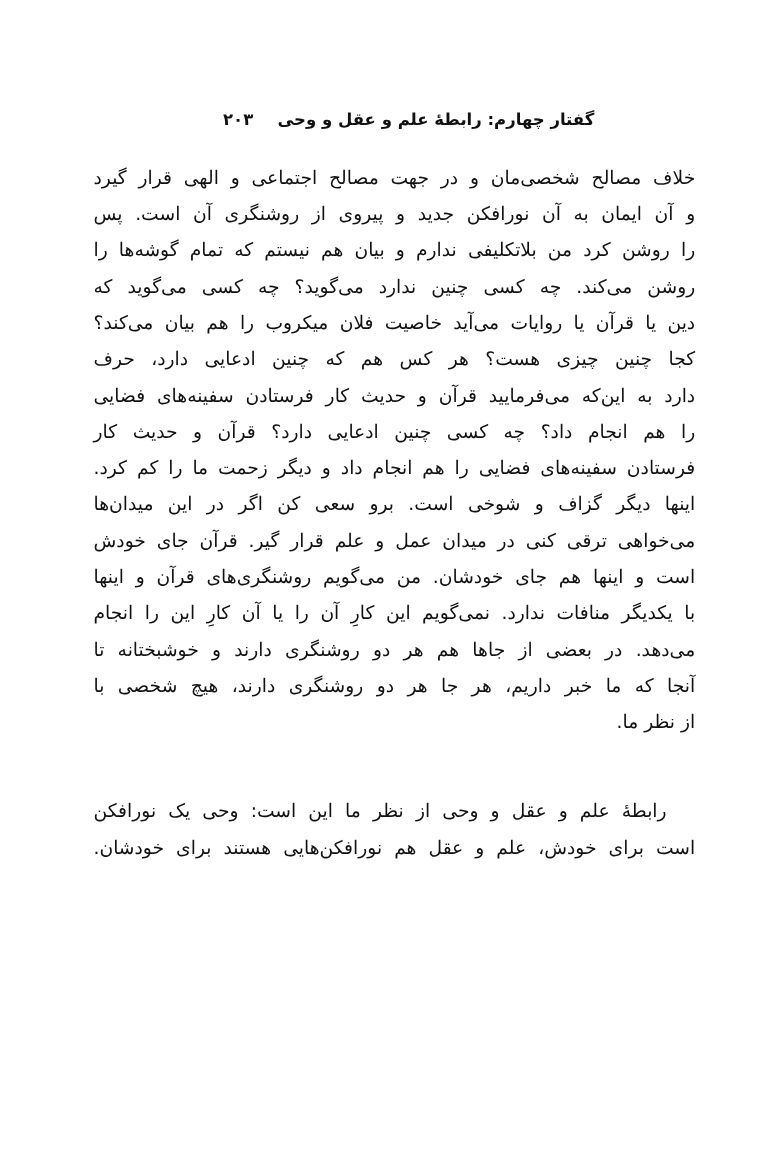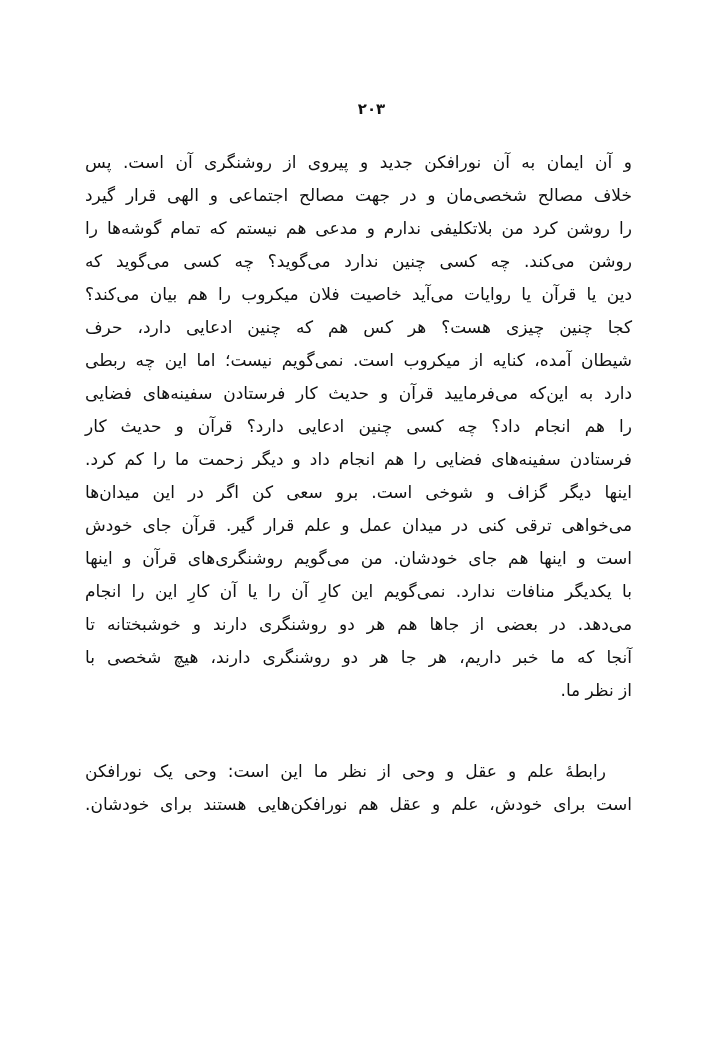--- a/index.html
+++ b/index.html
@@ -54,30 +54,30 @@
   .line.indent {
     padding-right: 26px;
     margin-top: 48px;
   }
 </style>
 </head>
 <body>
 
 <div class="page">
   <div class="running-header">
+    <span>گفتار چهارم: رابطهٔ علم و عقل و وحی</span>
     <span>۲۰۳</span>
   </div>
   <div class="page-body">
+      <div class="line">خلاف مصالح شخصی‌مان و در جهت مصالح اجتماعی و الهی قرار گیرد</div>
       <div class="line">و آن ایمان به آن نورافکن جدید و پیروی از روشنگری آن است. پس</div>
-      <div class="line">خلاف مصالح شخصی‌مان و در جهت مصالح اجتماعی و الهی قرار گیرد</div>
-      <div class="line">را روشن کرد من بلاتکلیفی ندارم و مدعی هم نیستم که تمام گوشه‌ها را</div>
+      <div class="line">را روشن کرد من بلاتکلیفی ندارم و بیان هم نیستم که تمام گوشه‌ها را</div>
       <div class="line">روشن می‌کند. چه کسی چنین ندارد می‌گوید؟ چه کسی می‌گوید که</div>
       <div class="line">دین یا قرآن یا روایات می‌آید خاصیت فلان میکروب را هم بیان می‌کند؟</div>
       <div class="line">کجا چنین چیزی هست؟ هر کس هم که چنین ادعایی دارد، حرف</div>
-      <div class="line">شیطان آمده، کنایه از میکروب است. نمی‌گویم نیست؛ اما این چه ربطی</div>
       <div class="line">دارد به این‌که می‌فرمایید قرآن و حدیث کار فرستادن سفینه‌های فضایی</div>
       <div class="line">را هم انجام داد؟ چه کسی چنین ادعایی دارد؟ قرآن و حدیث کار</div>
       <div class="line">فرستادن سفینه‌های فضایی را هم انجام داد و دیگر زحمت ما را کم کرد.</div>
       <div class="line">اینها دیگر گزاف و شوخی است. برو سعی کن اگر در این میدان‌ها</div>
       <div class="line">می‌خواهی ترقی کنی در میدان عمل و علم قرار گیر. قرآن جای خودش</div>
       <div class="line">است و اینها هم جای خودشان. من می‌گویم روشنگری‌های قرآن و اینها</div>
       <div class="line">با یکدیگر منافات ندارد. نمی‌گویم این کارِ آن را یا آن کارِ این را انجام</div>
       <div class="line">می‌دهد. در بعضی از جاها هم هر دو روشنگری دارند و خوشبختانه تا</div>
       <div class="line">آنجا که ما خبر داریم، هر جا هر دو روشنگری دارند، هیچ شخصی با</div>
       <div class="line last">از نظر ما.</div>

